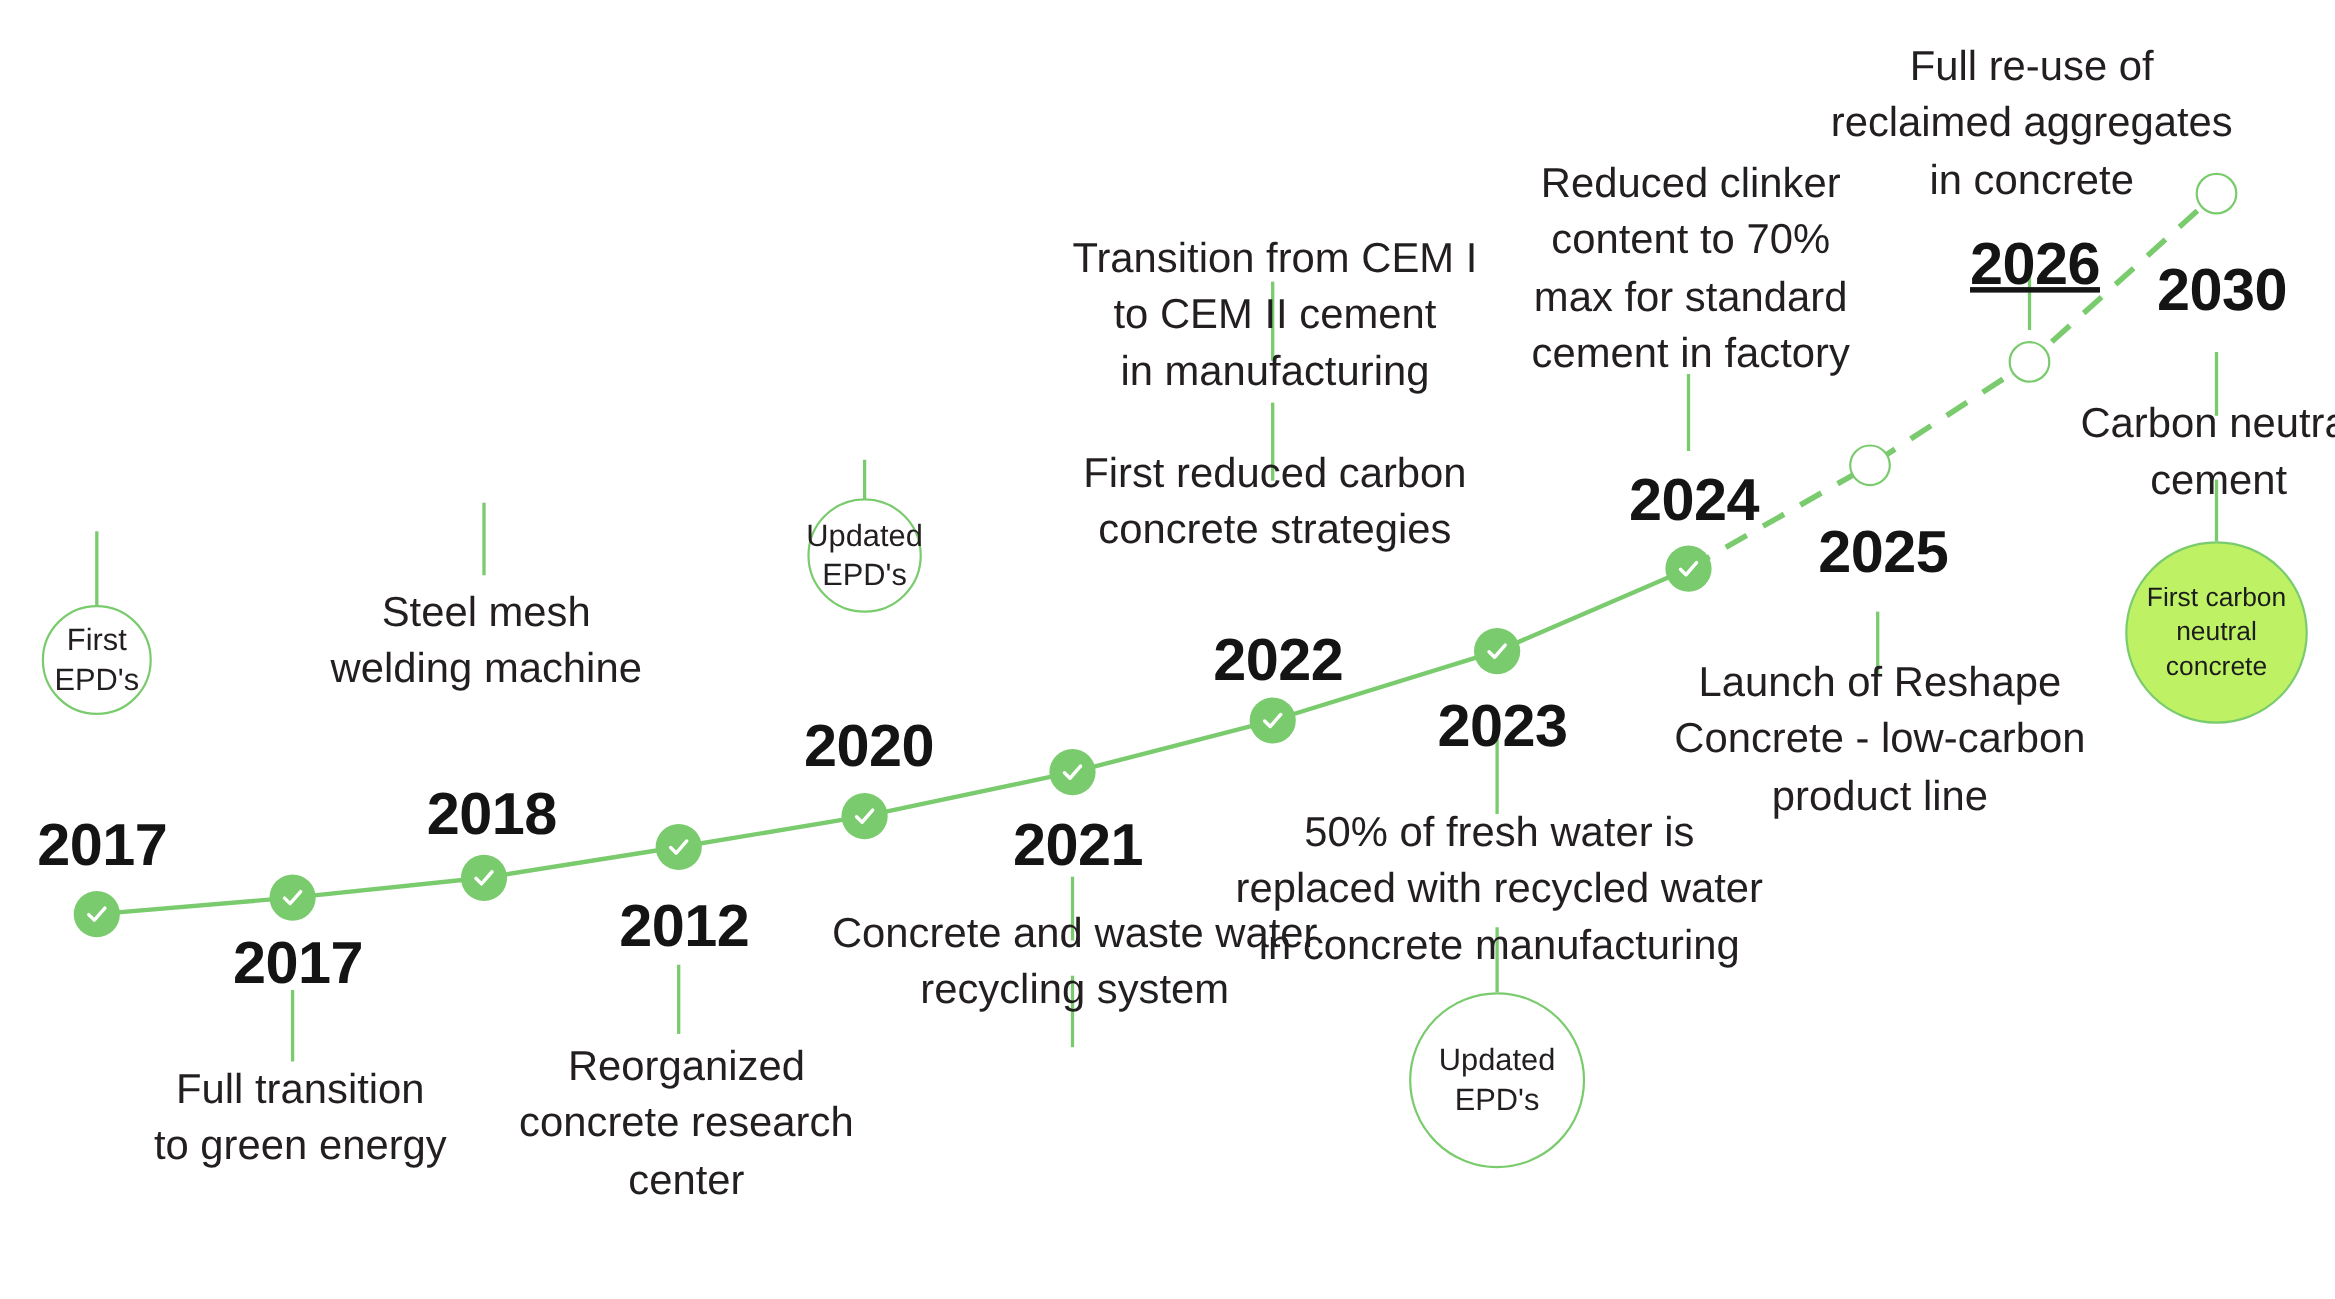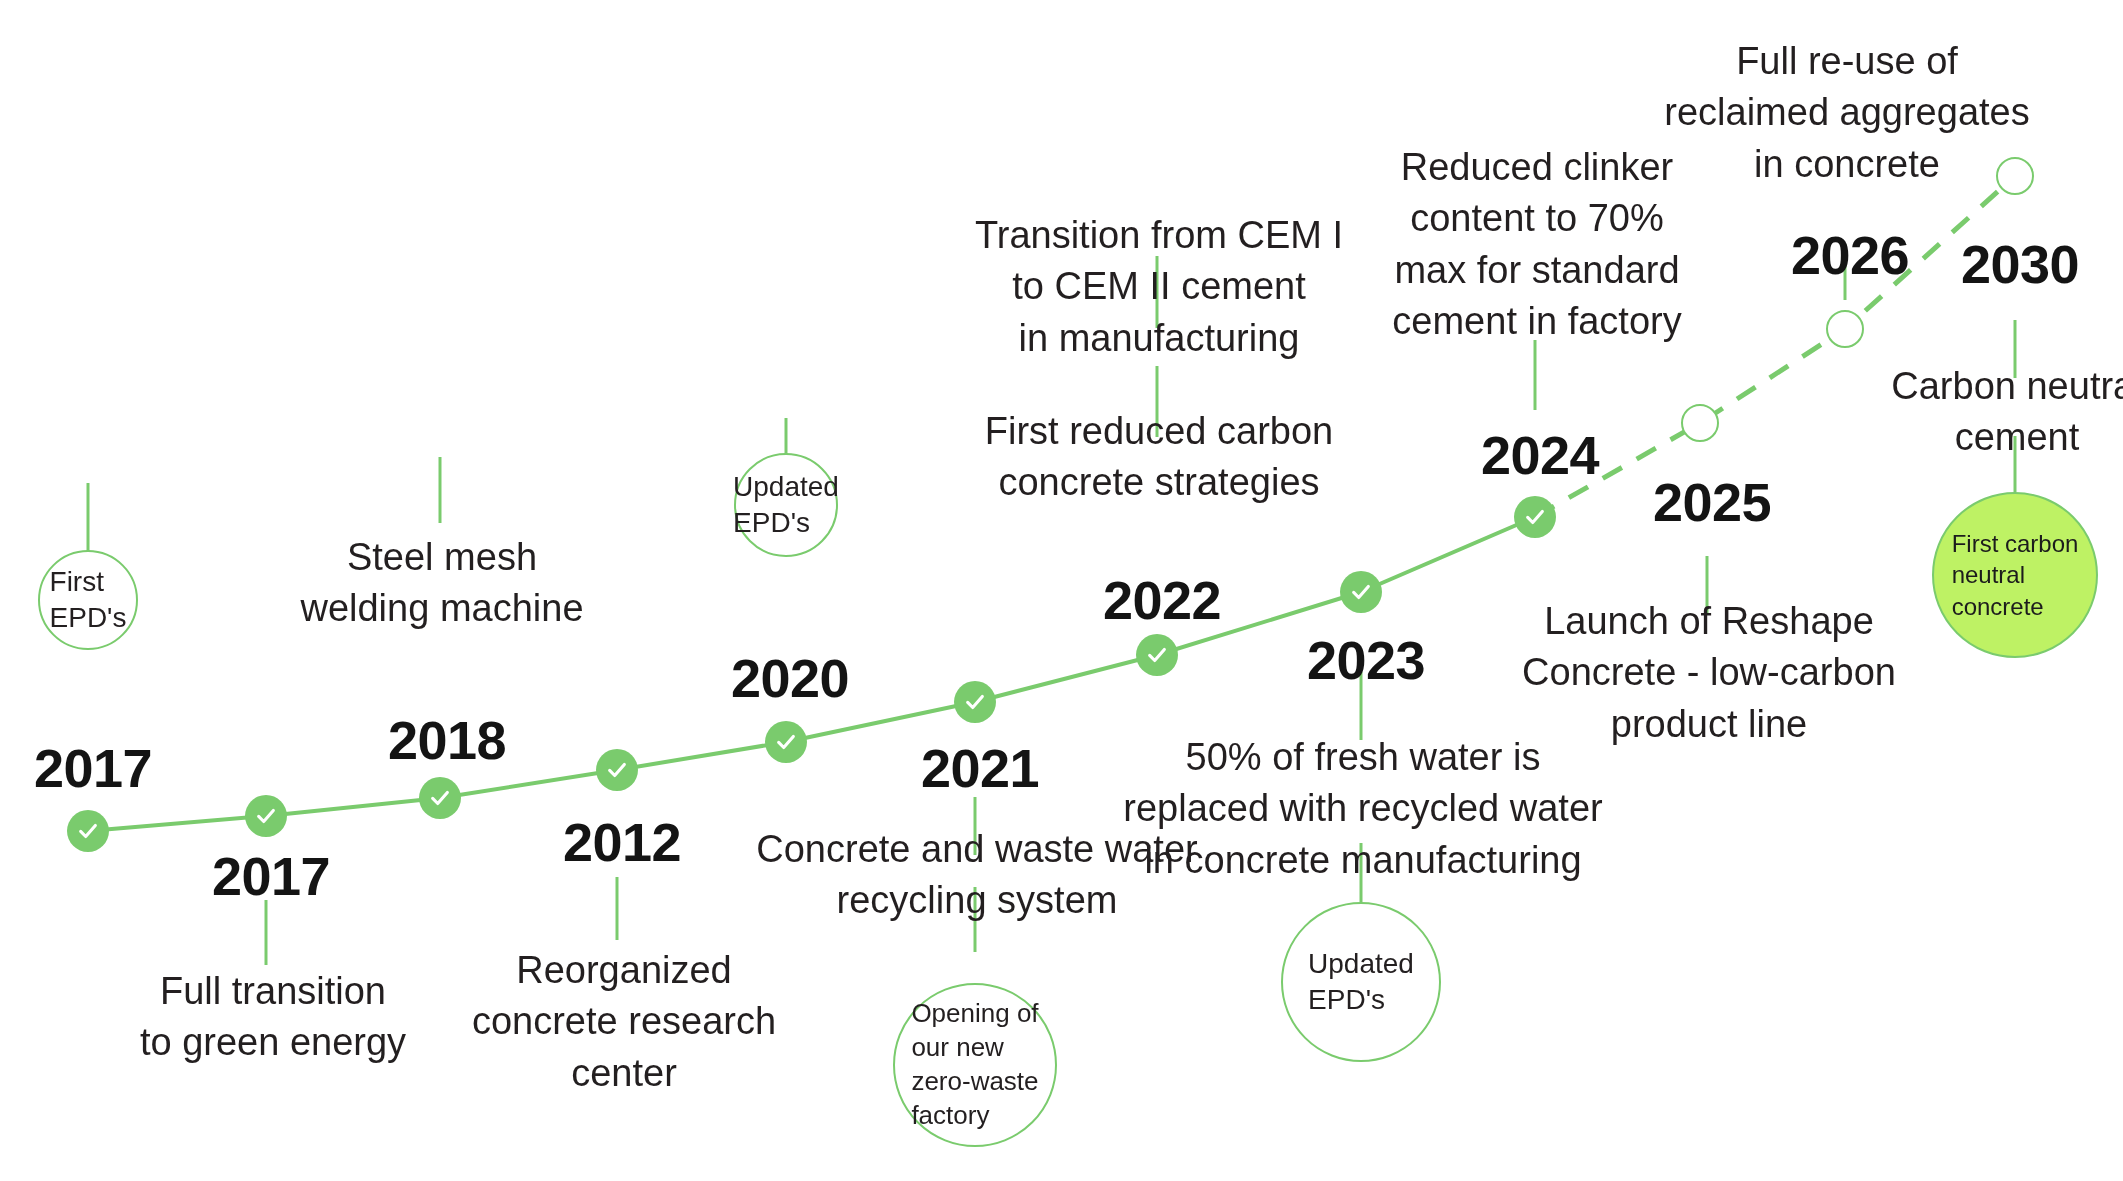--- a/index.html
+++ b/index.html
@@ -55,20 +55,21 @@
     font-weight: 400;
   }
 
   
   .bubble {
     position: absolute;
     border-radius: 50%;
     display: flex;
     align-items: center;
     justify-content: center;
+    text-align: center;
     transform: translate(-50%, -50%);
     box-sizing: border-box;
     line-height: 1.3;
   }
   .bubble.outline {
     border: 2px solid #7ACB6D;
     background: #ffffff;
     color: #231f20;
     font-size: 28px;
   }
@@ -214,21 +215,21 @@
     <div class="year-label" style="left:93px;  top:768px;">2017</div>
     <div class="year-label" style="left:271px; top:876px;">2017</div>
     <div class="year-label" style="left:447px; top:740px;">2018</div>
     <div class="year-label" style="left:622px; top:842px;">2012</div>
     <div class="year-label" style="left:790px; top:678px;">2020</div>
     <div class="year-label" style="left:980px; top:768px;">2021</div>
     <div class="year-label" style="left:1162px; top:600px;">2022</div>
     <div class="year-label" style="left:1366px; top:660px;">2023</div>
     <div class="year-label" style="left:1540px; top:455px;">2024</div>
     <div class="year-label" style="left:1712px; top:502px;">2025</div>
-    <div class="year-label" style="left:1850px; top:255px;">2026</div>
+    <div class="year-label" style="left:1850px; top:240px;text-decoration:underline;">2026</div>
     <div class="year-label" style="left:2020px; top:264px;">2030</div>
   </div>
 
   <div class="layer">
     <div class="desc" style="left:442px; top:583px; width:420px;">Steel mesh
 welding machine</div>
     <div class="desc" style="left:273px; top:1017px; width:420px;">Full transition
 to green energy</div>
     <div class="desc" style="left:624px; top:1022px; width:420px;">Reorganized
 concrete research
@@ -262,26 +263,20 @@
     <div class="bubble outline" style="left:88px; top:600px; width:100px; height:100px;">
       <span>First
 EPD's</span>
     </div>
 
     <div class="bubble outline" style="left:786px; top:505px; width:104px; height:104px;">
       <span>Updated
 EPD's</span>
     </div>
 
-    <div class="bubble outline" style="left:975px; top:1065px; width:164px; height:164px; font-size:26px;">
-      <span>Opening of
-our new
-zero-waste
-factory</span>
-    </div>
 
     <div class="bubble outline" style="left:1361px; top:982px; width:160px; height:160px;">
       <span>Updated
 EPD's</span>
     </div>
 
     <div class="bubble filled" style="left:2015px; top:575px; width:166px; height:166px;">
       <span>First carbon
 neutral
 concrete</span>

